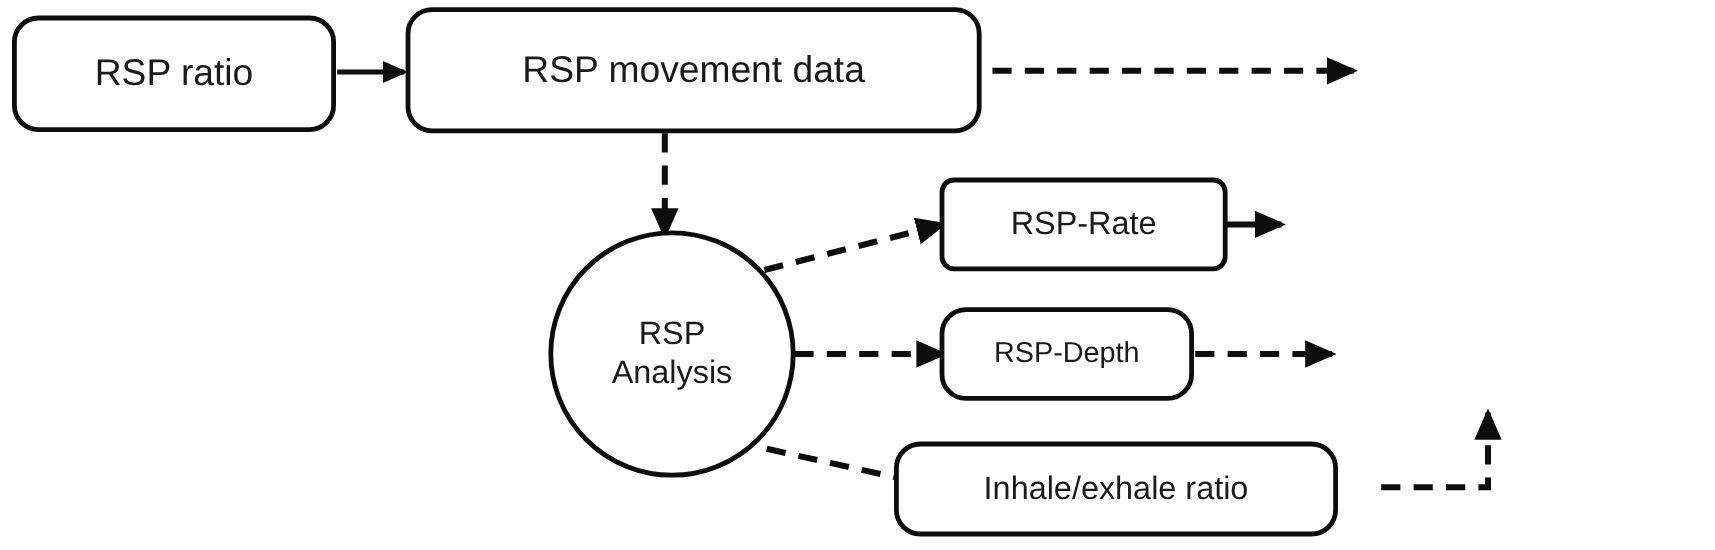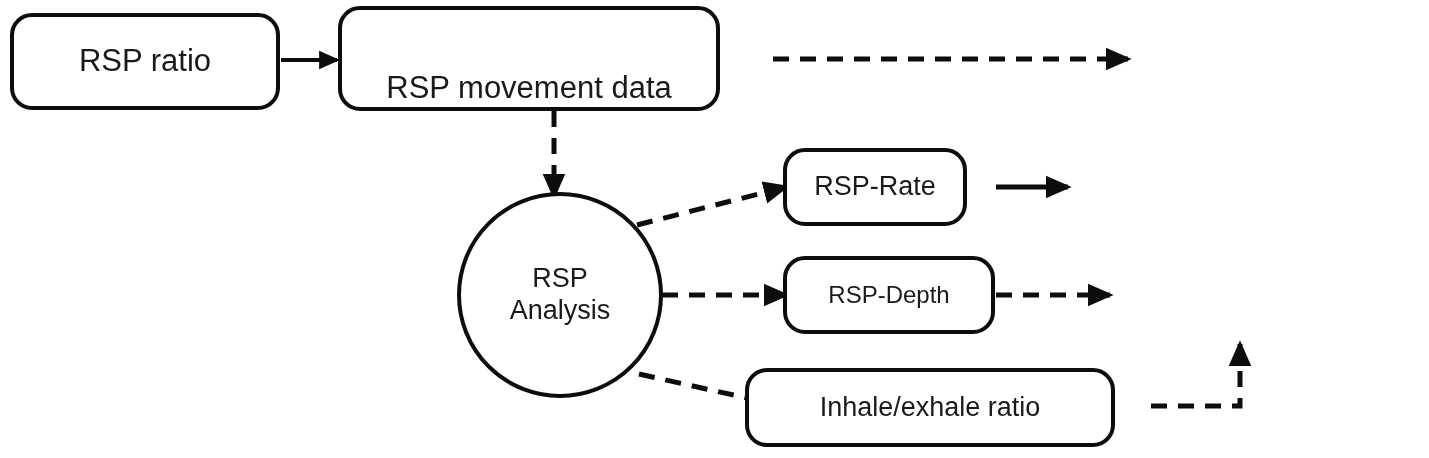--- a/index.html
+++ b/index.html
@@ -50,23 +50,23 @@
     border-width: 4px;
   }
   .node-label {
     line-height: 1.18;
     white-space: pre-line;
     padding: 0 6px;
   }
 
   
   #node-rsp-sensor        { left: 10px;  top: 13px;  width: 270px; height: 97px;  font-size: 31px; }
-  #node-rsp-movement-data { left: 338px; top: 6px;   width: 382px; height: 105px; font-size: 31px; align-items: flex-end; }
+  #node-rsp-movement-data { left: 338px; top: 6px;   width: 480px; height: 105px; font-size: 31px; }
   #node-rsp-analysis      { left: 457px; top: 192px; width: 206px; height: 206px; font-size: 27px; }
-  #node-rsp-rate          { left: 783px; top: 148px; width: 184px; height: 78px;  font-size: 27px; }
+  #node-rsp-rate          { left: 783px; top: 148px; width: 240px; height: 78px;  font-size: 27px; border-radius: 12px; }
   #node-rsp-depth         { left: 783px; top: 256px; width: 212px; height: 78px;  font-size: 24px; }
   #node-inhale-exhale     { left: 745px; top: 368px; width: 370px; height: 79px;  font-size: 27px; }
   #node-audio-visual      { left: 1063px;top: 22px;  width: 350px; height: 314px; font-size: 31px; }
 </style>
 </head>
 <body>
 
 <div id="canvas">
 
   <svg id="edges" viewBox="0 0 1429 458" width="1429" height="458" xmlns="http://www.w3.org/2000/svg">

